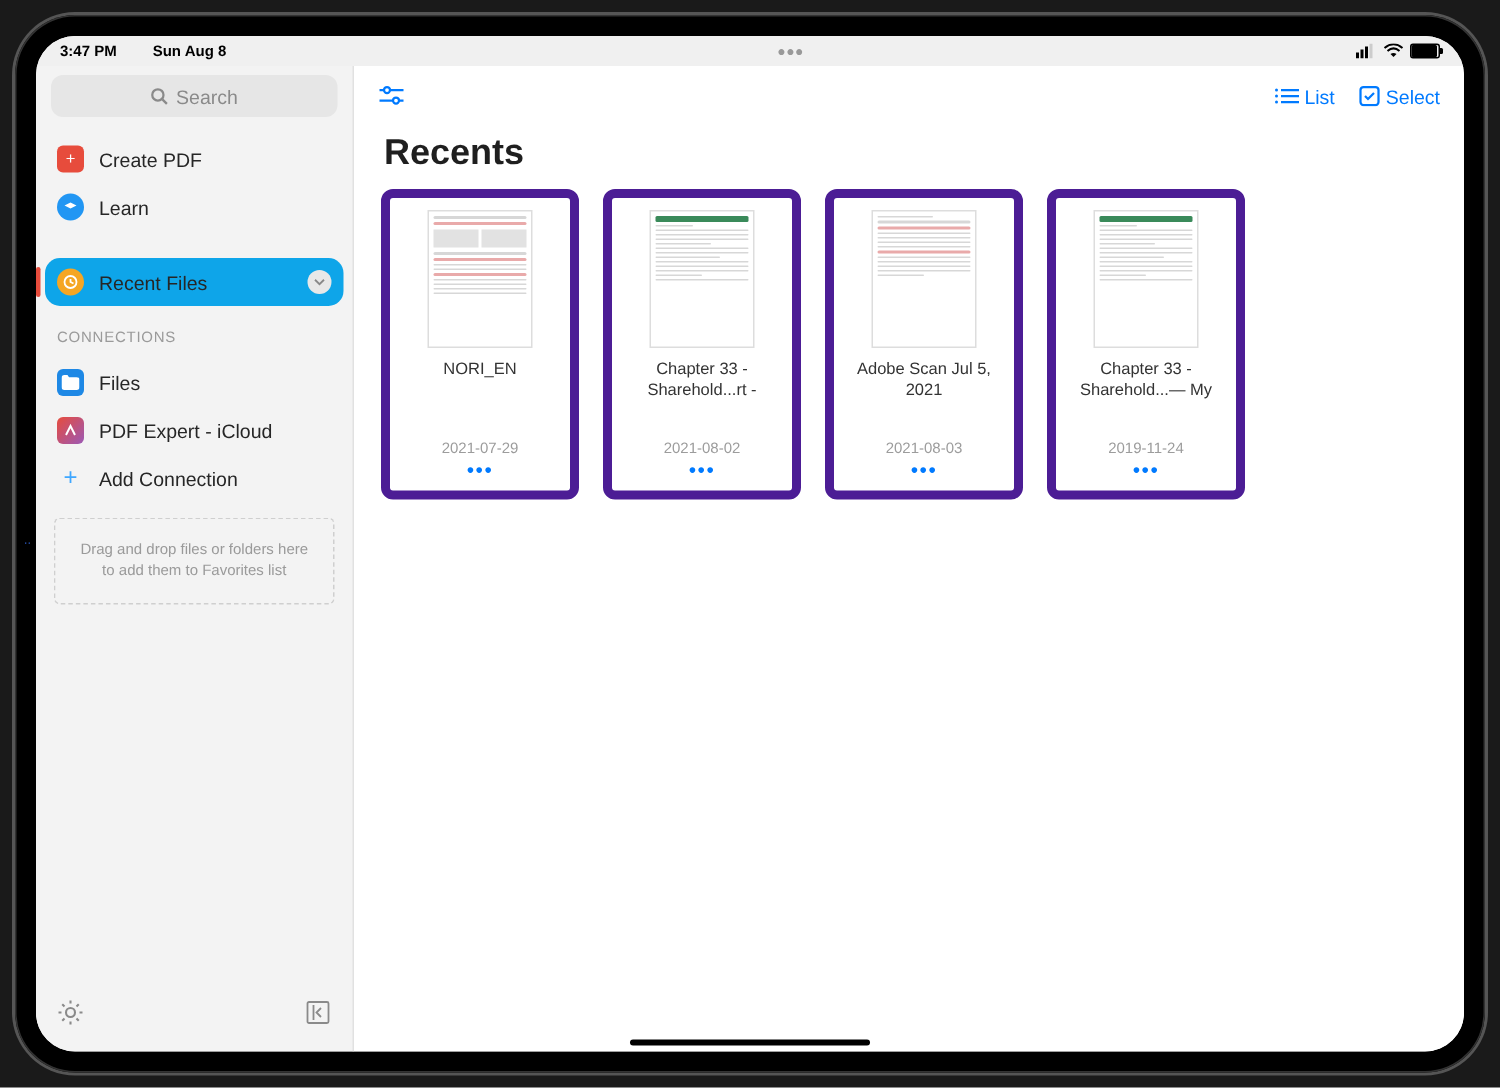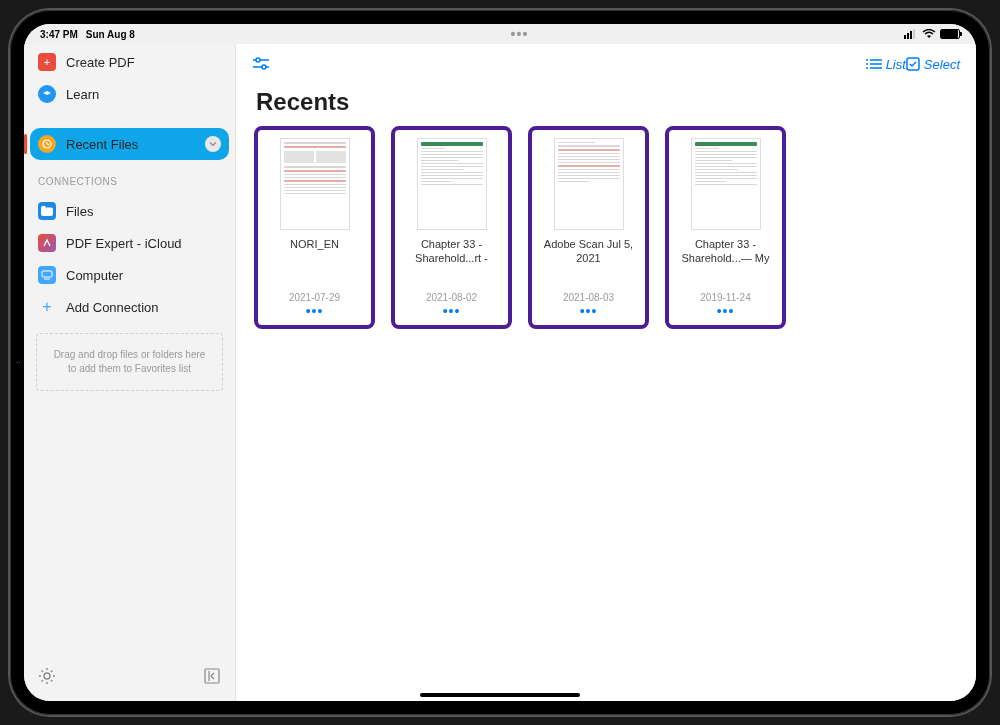--- a/index.html
+++ b/index.html
@@ -27,21 +27,21 @@
   .status-bar {
     height: 20px;
     display: flex;
     align-items: center;
     padding: 0 16px;
     font-size: 10px;
     font-weight: 600;
     color: #000;
     background: #f0f0f0;
   }
-  .status-left { flex: 0 0 auto; display: flex; gap: 8px; }
+  .status-left { flex: 0 0 auto; display: flex; gap: 24px; }
   .status-center { flex: 1; text-align: center; font-size: 14px; color: #999; letter-spacing: 1px; }
   .status-right { flex: 0 0 auto; display: flex; align-items: center; gap: 4px; }
   .battery { width: 20px; height: 10px; border: 1px solid #000; border-radius: 2px; position: relative; }
   .battery::after { content: ""; position: absolute; right: -3px; top: 2px; width: 2px; height: 4px; background: #000; border-radius: 0 1px 1px 0; }
   .battery-fill { background: #000; width: 95%; height: 100%; border-radius: 1px; }
   .wifi-icon svg, .signal-icon svg { display: block; }
 
   .app {
     flex: 1;
     display: flex;
@@ -143,41 +143,41 @@
     background: #fff;
     display: flex;
     flex-direction: column;
     min-width: 0;
   }
 
   .toolbar {
     height: 40px;
     display: flex;
     padding: 0 16px;
-    font-style: italic;
+    gap: 16px;
   }
   .tool-btn { color: #007aff; display: flex; align-items: center; gap: 4px; font-size: 13px; cursor: pointer; }
   .spacer { flex: 1; }
 
   .page-title {
     font-size: 24px;
     font-weight: 700;
     padding: 4px 20px 10px 20px;
     color: #1f1f1f;
   }
 
   .grid {
     display: flex;
     gap: 16px;
     padding: 0 18px;
     flex-wrap: wrap;
   }
   .file-card {
-    width: 121px;
-    border: 4px solid #4c1d95;
+    width: 132px;
+    border: 6px solid #4c1d95;
     border-radius: 8px;
     padding: 8px 8px 6px 8px;
     display: flex;
     flex-direction: column;
     align-items: center;
   }
   .thumb {
     width: 70px; height: 92px;
     border: 1px solid #ddd;
     background: #fff;
@@ -262,20 +262,29 @@
         </span>
         <div class="battery">
             <div class="battery-fill"></div>
           </div>
       </div>
     </div>
 
     <div class="app">
 
       <div class="sidebar">
+        <div class="search-wrap">
+          <div class="search">
+            <svg width="12" height="12" viewBox="0 0 16 16">
+                <circle cx="7" cy="7" r="5" stroke="#8a8a8a" stroke-width="2" fill="none"></circle>
+                <line x1="11" y1="11" x2="15" y2="15" stroke="#8a8a8a" stroke-width="2"></line>
+              </svg>
+            <span>Search</span>
+          </div>
+        </div>
 
         <div class="side-section">
           <div class="side-item">
             <div class="side-icon" style="background:#e74c3c">+</div>
             <span>Create PDF</span>
           </div>
           <div class="side-item">
             <div class="side-icon" style="background:#2196f3;border-radius:9px">
               <svg width="10" height="10" viewBox="0 0 10 10">
                   <path d="M1 4 L5 2 L9 4 L5 6 Z" fill="#fff"></path>
@@ -312,29 +321,20 @@
             </div>
             <span>Files</span>
           </div>
           <div class="side-item">
             <div class="side-icon" style="background:linear-gradient(135deg,#e74c3c,#9b59b6)">
               <svg width="10" height="10" viewBox="0 0 10 10">
                   <path d="M2 8 L5 2 L8 8" stroke="#fff" stroke-width="1.3" fill="none"></path>
                 </svg>
             </div>
             <span>PDF Expert - iCloud</span>
-          </div>
-          <div class="side-item">
-            <div class="side-icon" style="background:#3fa7ff">
-              <svg width="12" height="10" viewBox="0 0 12 10">
-                  <rect x="1" y="1" width="10" height="6" rx="1" fill="none" stroke="#fff" stroke-width="1"></rect>
-                  <line x1="3" y1="9" x2="9" y2="9" stroke="#fff" stroke-width="1"></line>
-                </svg>
-            </div>
-            <span>Computer</span>
           </div>
           <div class="side-item">
             <div class="side-icon" style="background:transparent;color:#3fa7ff;font-size:16px;font-weight:400">+</div>
             <span>Add Connection</span>
           </div>
         </div>
 
         <div class="favorites-drop">Drag and drop files or folders here to add them to Favorites list</div>
 
         <div class="sidebar-bottom">

